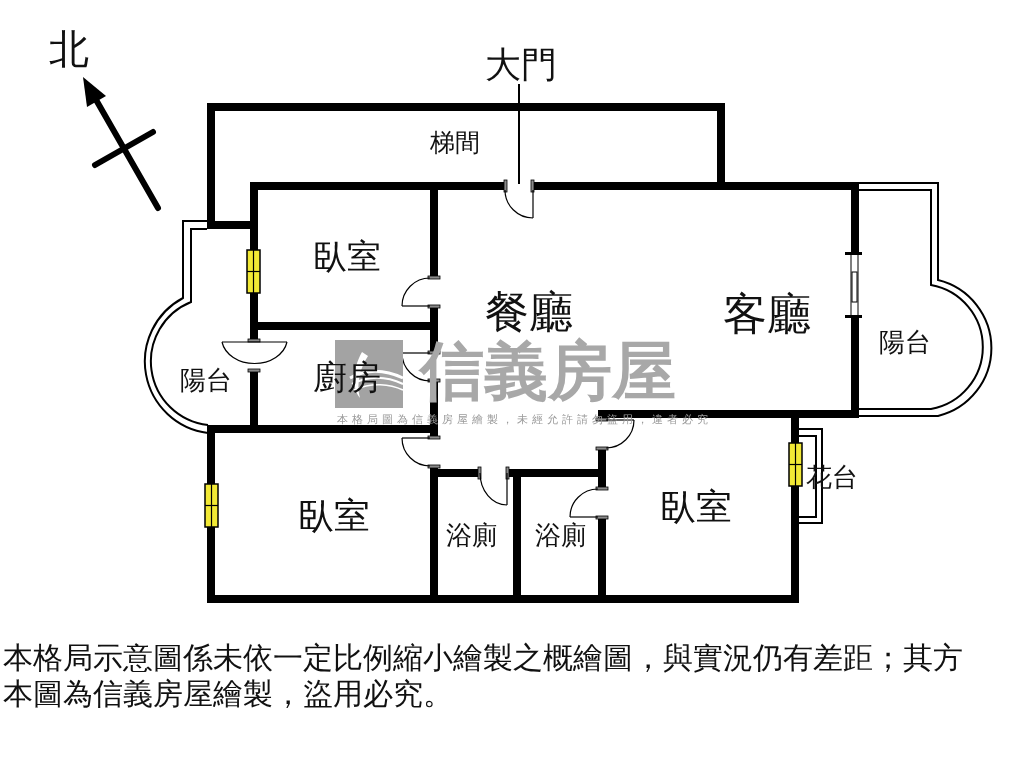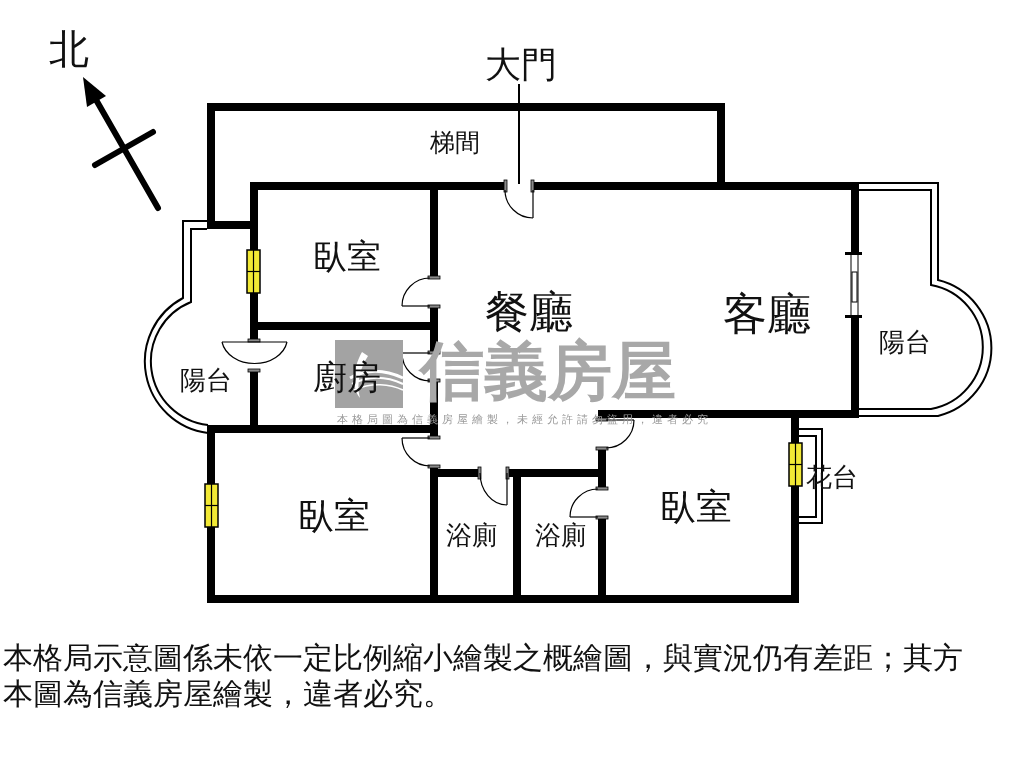--- a/index.html
+++ b/index.html
@@ -166,14 +166,14 @@
   <text class="lbl" x="905" y="342" font-size="26">陽台</text>
   <text class="lbl" x="334" y="515" font-size="36">臥室</text>
   <text class="lbl" x="472" y="535" font-size="26">浴廁</text>
   <text class="lbl" x="561" y="535" font-size="26">浴廁</text>
   <text class="lbl" x="696" y="506" font-size="36">臥室</text>
   <text class="lbl" x="832" y="477" font-size="26">花台</text>
 </svg>
 
 <div id="disclaimer">
   <div>本格局示意圖係未依一定比例縮小繪製之概繪圖，與實況仍有差距；其方</div>
-  <div>本圖為信義房屋繪製，違者必究。</div>
+  <div>本圖為信義房屋繪製，盜用必究。</div>
 </div>
 
 </body></html>

